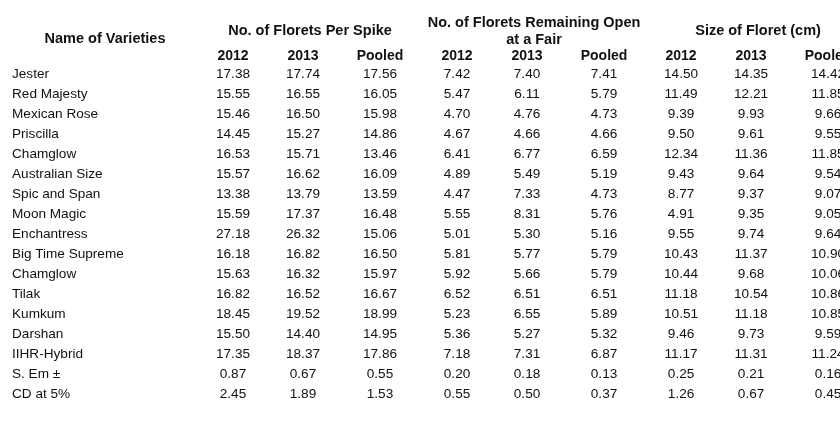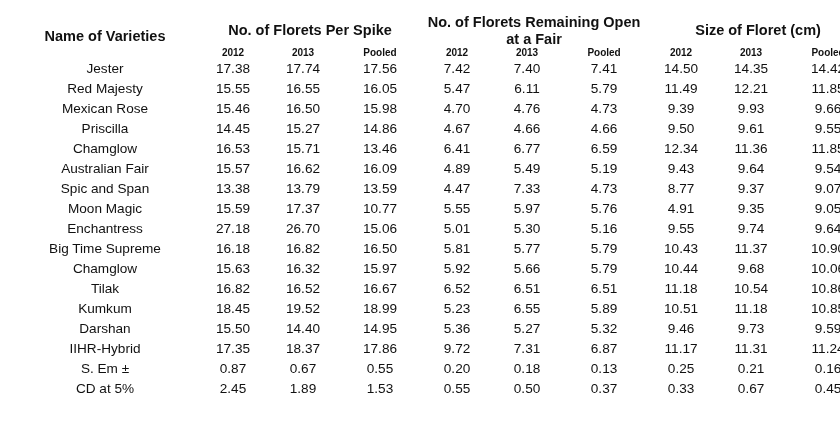--- a/index.html
+++ b/index.html
@@ -43,25 +43,25 @@
     font-weight: bold;
     text-align: center;
     font-size: 14.5px;
     padding: 6px 4px 6px 4px;
     vertical-align: middle;
     line-height: 1.15;
   }
   th.sub {
     font-weight: bold;
     text-align: center;
-    font-size: 10px;
+    font-size: 14px;
     padding: 4px 2px 4px 2px;
   }
   td.name {
-    text-align: center;
+    text-align: left;
     padding: 2px 4px 2px 4px;
     font-size: 13.6px;
     white-space: nowrap;
   }
   td.num {
     text-align: center;
     padding: 2px 2px 2px 2px;
     font-size: 13.6px;
   }
   tr.row > td { height: 20px; }
@@ -160,21 +160,21 @@
           <td class="num">15.71</td>
           <td class="num">13.46</td>
           <td class="num vsep">6.41</td>
           <td class="num">6.77</td>
           <td class="num">6.59</td>
           <td class="num vsep">12.34</td>
           <td class="num">11.36</td>
           <td class="num">11.85</td>
         </tr>
         <tr class="row hline-bot">
-          <td class="name">Australian Fair</td>
+          <td class="name">Australian Size</td>
           <td class="num vsep">15.57</td>
           <td class="num">16.62</td>
           <td class="num">16.09</td>
           <td class="num vsep">4.89</td>
           <td class="num">5.49</td>
           <td class="num">5.19</td>
           <td class="num vsep">9.43</td>
           <td class="num">9.64</td>
           <td class="num">9.54</td>
         </tr>
@@ -187,32 +187,32 @@
           <td class="num">7.33</td>
           <td class="num">4.73</td>
           <td class="num vsep">8.77</td>
           <td class="num">9.37</td>
           <td class="num">9.07</td>
         </tr>
         <tr class="row hline-bot">
           <td class="name">Moon Magic</td>
           <td class="num vsep">15.59</td>
           <td class="num">17.37</td>
-          <td class="num">10.77</td>
+          <td class="num">16.48</td>
           <td class="num vsep">5.55</td>
-          <td class="num">5.97</td>
+          <td class="num">8.31</td>
           <td class="num">5.76</td>
           <td class="num vsep">4.91</td>
           <td class="num">9.35</td>
           <td class="num">9.05</td>
         </tr>
         <tr class="row hline-bot">
           <td class="name">Enchantress</td>
           <td class="num vsep">27.18</td>
-          <td class="num">26.70</td>
+          <td class="num">26.32</td>
           <td class="num">15.06</td>
           <td class="num vsep">5.01</td>
           <td class="num">5.30</td>
           <td class="num">5.16</td>
           <td class="num vsep">9.55</td>
           <td class="num">9.74</td>
           <td class="num">9.64</td>
         </tr>
         <tr class="row hline-bot">
           <td class="name">Big Time Supreme</td>
@@ -272,21 +272,21 @@
           <td class="num">5.32</td>
           <td class="num vsep">9.46</td>
           <td class="num">9.73</td>
           <td class="num">9.59</td>
         </tr>
         <tr class="row hline-bot">
           <td class="name">IIHR-Hybrid</td>
           <td class="num vsep">17.35</td>
           <td class="num">18.37</td>
           <td class="num">17.86</td>
-          <td class="num vsep">9.72</td>
+          <td class="num vsep">7.18</td>
           <td class="num">7.31</td>
           <td class="num">6.87</td>
           <td class="num vsep">11.17</td>
           <td class="num">11.31</td>
           <td class="num">11.24</td>
         </tr>
         <tr class="row hline-bot">
           <td class="name">S. Em ±</td>
           <td class="num vsep">0.87</td>
           <td class="num">0.67</td>
@@ -299,19 +299,19 @@
           <td class="num">0.16</td>
         </tr>
         <tr class="row hline-bot">
           <td class="name">CD at 5%</td>
           <td class="num vsep">2.45</td>
           <td class="num">1.89</td>
           <td class="num">1.53</td>
           <td class="num vsep">0.55</td>
           <td class="num">0.50</td>
           <td class="num">0.37</td>
-          <td class="num vsep">0.33</td>
+          <td class="num vsep">1.26</td>
           <td class="num">0.67</td>
           <td class="num">0.45</td>
         </tr>
       </tbody>
   </table>
 </div>
 
 </body></html>

